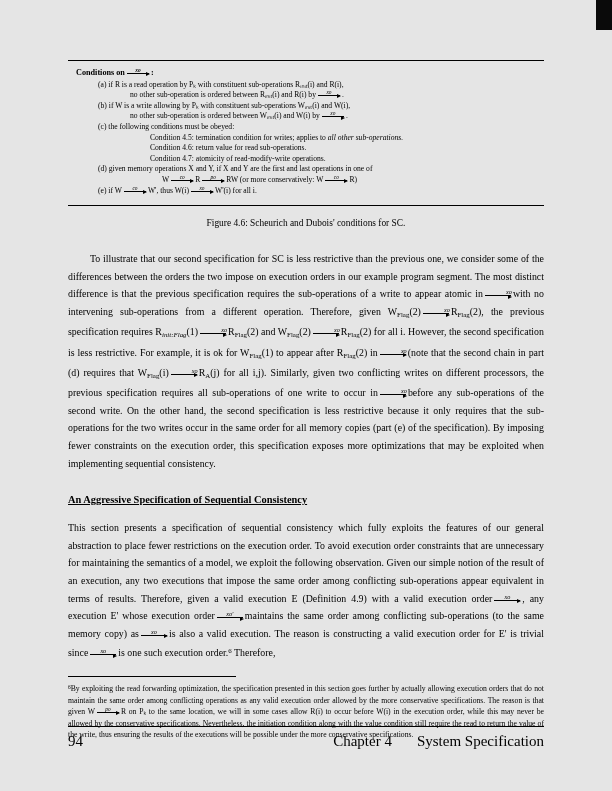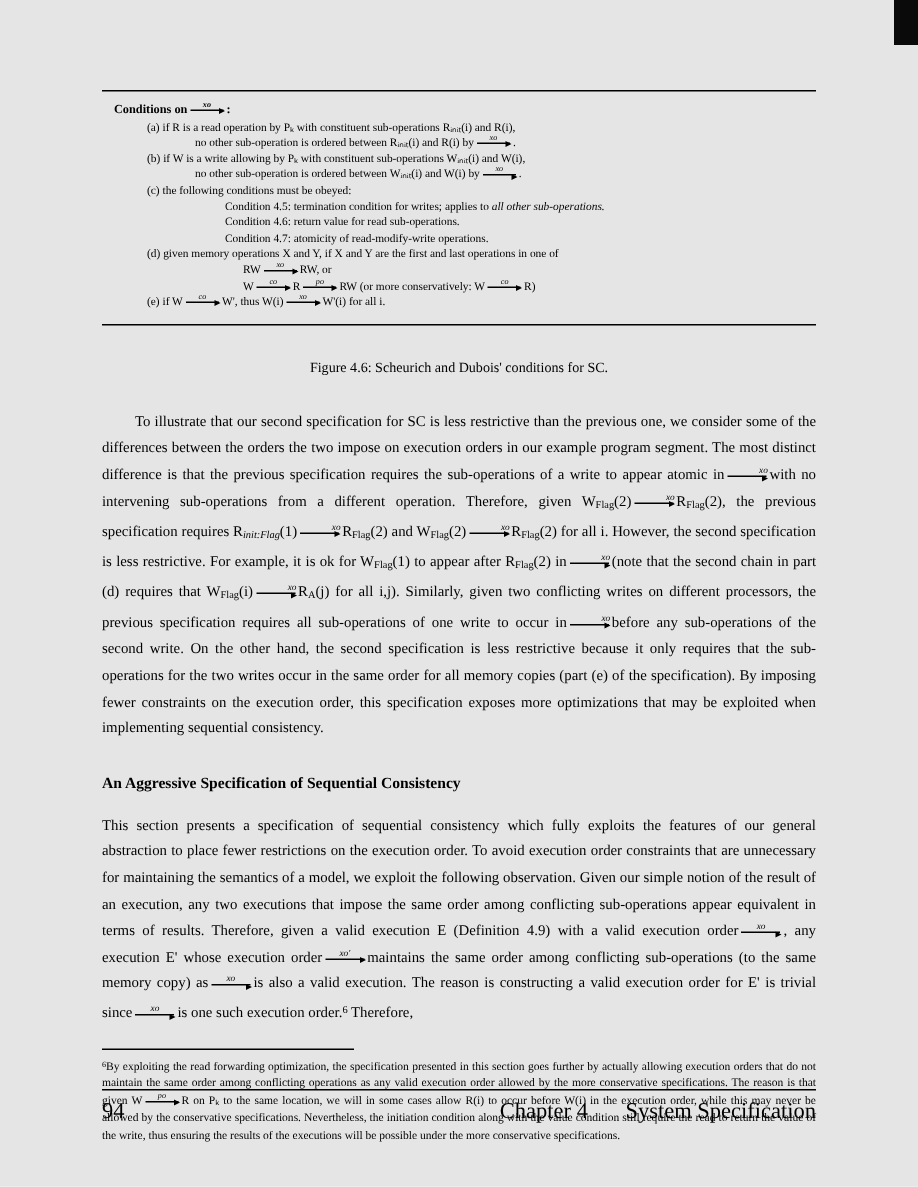--- a/index.html
+++ b/index.html
@@ -136,37 +136,38 @@
     bottom: -2.6px;
     width: 0; height: 0;
     border-left: 4.5px solid #000;
     border-top: 2.8px solid transparent;
     border-bottom: 2.8px solid transparent;
   }
 
   .fig-caption {
     text-align: center;
     font-size: 9.4px;
-    margin-top: 24px;
+    margin-top: 12px;
     margin-bottom: 22px;
   }
 
   p.body {
     font-size: 9.9px;
     line-height: 17.6px;
     text-align: justify;
     margin: 0 0 14px 0;
     text-indent: 22px;
   }
   p.body.noindent { text-indent: 0; }
 
   h3.section {
     font-size: 10.4px;
     font-weight: bold;
     margin: 22px 0 14px 0;
+    text-decoration: underline;
   }
 
   
   .footnote-rule {
     width: 168px;
     border-top: 0.8px solid #000;
     margin: 10px 0 5px 0;
   }
   .footnote {
     font-size: 7.7px;
@@ -237,23 +238,20 @@
 
       <div class="fig-line ind3">
         <span>Condition 4.7: atomicity of read-modify-write operations.</span>
       </div>
 
       <div class="fig-line ind1">
         <span>(d)</span>
         <span>given memory operations X and Y, if X and Y are the first and last operations in one of</span>
       </div>
 
-      <div class="fig-line ind4">
-        <span>RW</span><span class="arr"><span class="lbl">xo</span><span class="shaft"></span><span class="head"></span></span><span>RW, or</span>
-      </div>
 
       <div class="fig-line ind4">
         <span>W</span><span class="arr"><span class="lbl">co</span><span class="shaft"></span><span class="head"></span></span><span>R</span><span class="arr"><span class="lbl">po</span><span class="shaft"></span><span class="head"></span></span><span>RW (or more conservatively: W</span><span class="arr"><span class="lbl">co</span><span class="shaft"></span><span class="head"></span></span><span>R)</span>
       </div>
 
 
       <div class="fig-line ind1">
         <span>(e)</span>
         <span>if W</span><span class="arr"><span class="lbl">co</span><span class="shaft"></span><span class="head"></span></span><span>W', thus W(i)</span><span class="arr"><span class="lbl">xo</span><span class="shaft"></span><span class="head"></span></span><span>W'(i) for all i.</span>
       </div>

